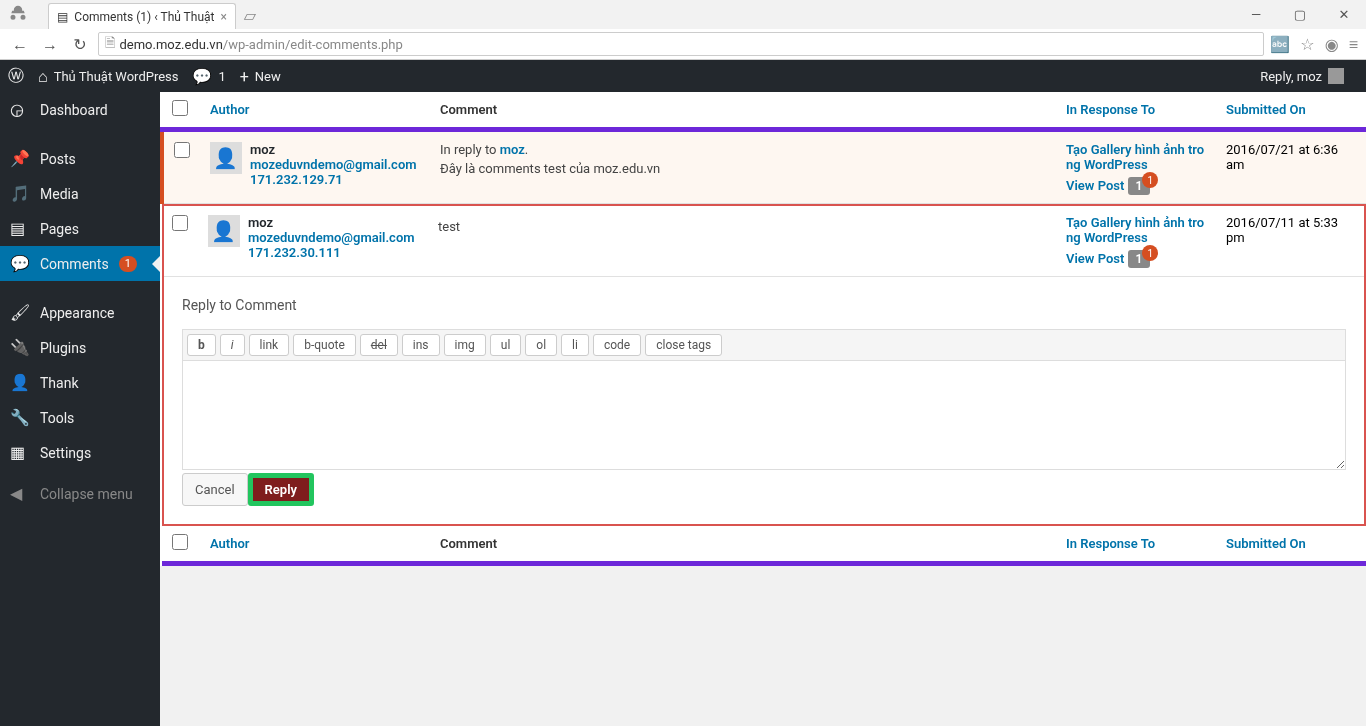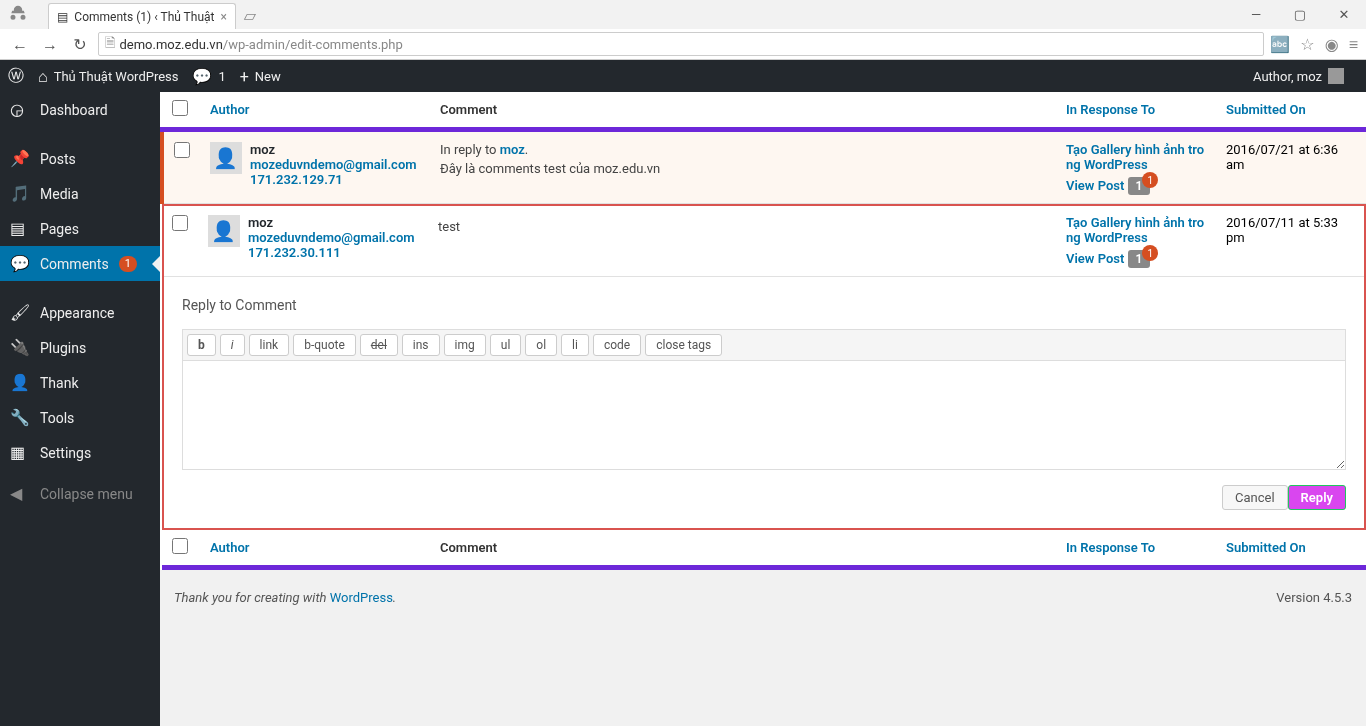--- a/index.html
+++ b/index.html
@@ -64,24 +64,24 @@
 .highlight-row { outline: 2px solid #d9534f; outline-offset: -2px; }
 .reply-container { padding: 10px; }
 .reply-title { font-size: 14px; color: #555; margin-bottom: 16px; }
 .quicktags { background: #f5f5f5; border: 1px solid #ddd; border-bottom: none; padding: 4px; display: flex; gap: 4px; flex-wrap: wrap; }
 .quicktags button { background: #fff; border: 1px solid #ccc; border-radius: 3px; padding: 3px 10px; font-size: 12px; cursor: pointer; color: #555; }
 .qt-b { font-weight: 700; }
 .qt-i { font-style: italic; }
 .qt-link { }
 .qt-del { text-decoration: line-through; }
 .reply-textarea { width: 100%; height: 110px; border: 1px solid #ddd; resize: both; padding: 6px; font-size: 13px; }
-.reply-actions { display: flex; justify-content: flex-end; margin-top: 12px; }
+.reply-actions { display: flex; justify-content: flex-start; margin-top: 0; }
 .btn { padding: 4px 12px; border-radius: 3px; font-size: 13px; cursor: pointer; }
 .btn-secondary { background: #f7f7f7; border: 1px solid #ccc; color: #555; }
-.btn-primary { background: #d946ef; border: 1px solid #22c55e; color: #fff; font-weight: 600; }
+.btn-primary { background: #7f1d1d; border: 5px solid #22c55e; color: #fff; font-weight: 600; }
 
 .tablenav-bottom { text-align: right; padding: 10px 14px; color: #555; font-size: 13px; }
 .wp-footer { margin: 20px 14px 10px; display: flex; justify-content: space-between; font-size: 13px; color: #555; font-style: italic; }
 .wp-footer a { color: #0073aa; text-decoration: none; font-style: normal; }
 .wp-footer .ver { font-style: normal; }
 
 input[type=checkbox] { width: 16px; height: 16px; }
 </style>
 </head>
 <body>
@@ -134,21 +134,21 @@
   <div class="ab-item">
       <span class="ab-icon">💬</span>
       <span>1</span>
     </div>
   <div class="ab-item">
       <span class="ab-icon">+</span>
       <span>New</span>
     </div>
   <div class="spacer"></div>
   <div class="ab-item">
-      <span>Author, moz</span>
+      <span>Reply, moz</span>
       <span class="avatar"></span>
     </div>
 </div>
 
 <div class="wp-wrap">
 
   <div class="wp-sidebar">
     <div class="wp-menu-item">
         <span class="dashicon">◶</span>
         <span>Dashboard</span>
@@ -305,20 +305,14 @@
           <th class="col-check"><input type="checkbox" style=""></th>
           <th class="col-author"><a href="#">Author</a></th>
           <th><span style="font-weight:600;color:#333">Comment</span></th>
           <th class="col-response"><a href="#">In Response To</a></th>
           <th class="col-date"><a href="#">Submitted On</a></th>
         </tr>
       </tfoot>
     </table>
 
 
-    <div class="wp-footer">
-      <div>
-        <span>Thank you for creating with </span><a href="#">WordPress</a><span>.</span>
-      </div>
-      <div class="ver">Version 4.5.3</div>
-    </div>
   </div>
 </div>
 
 </body></html>

